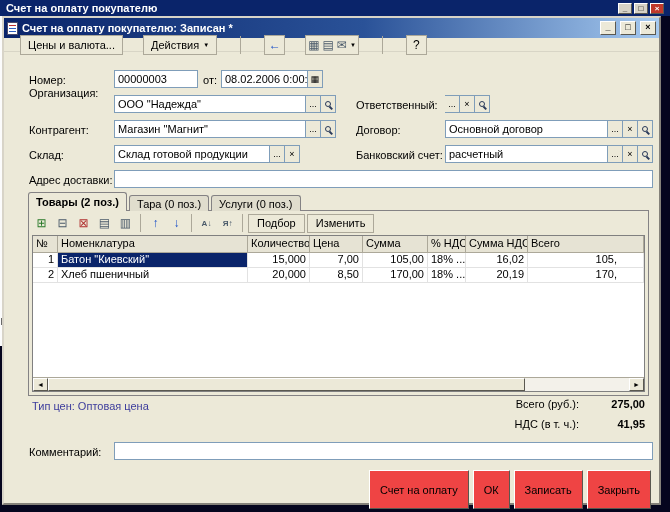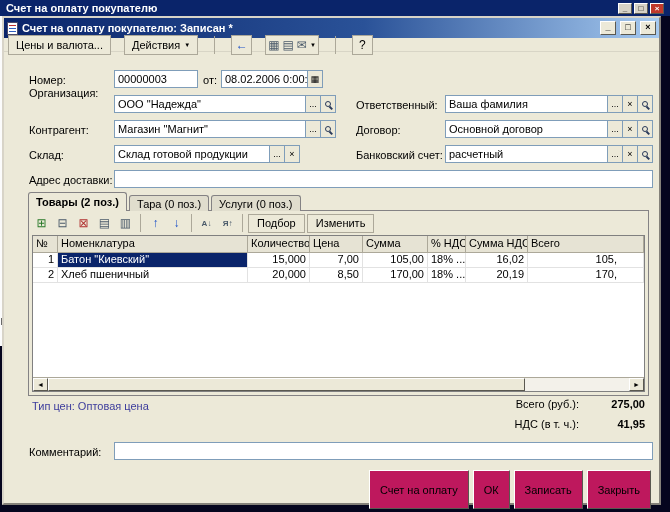--- a/index.html
+++ b/index.html
@@ -54,21 +54,21 @@
   }
   .title-text { flex:1; white-space:nowrap; overflow:hidden; font-size:11px; }
   .win-btn {
     width:16px; height:14px; background:#ece9d8; border:1px solid;
     border-color:#fff #5a5850 #5a5850 #fff; color:#000; flex:none;
     font-size:9px; line-height:11px; text-align:center; font-weight:bold;
   }
   
   .toolbar {
     position:absolute; top:20px; left:0; right:0; height:14px;
-    display:flex; align-items:center; padding:0 4px; gap:13px;
+    display:flex; align-items:center; padding:0 16px; gap:20px;
     border-bottom:1px solid #d8d5c6;
   }
   button { font-family:"Liberation Sans",sans-serif; font-size:11px; cursor:default; }
   .tbtn {
     height:20px; padding:0 7px; background:#ece9d8;
     border:1px solid #aca899; display:flex; align-items:center; gap:4px;
   }
   .caret { font-size:6px; line-height:6px; }
   .sep { width:1px; height:18px; background:#aca899; margin:0 3px; flex:none; }
   .icon-btn {
@@ -149,21 +149,21 @@
   .sthumb { width:78%; height:13px; background:#ece9d8; border:1px solid; border-color:#fff #5a5850 #5a5850 #fff; }
   .strack { flex:1; }
   
   .pricetype { position:absolute; left:28px; top:382px; color:#3c3c9c; }
   .totals { position:absolute; right:14px; top:380px; width:260px; text-align:right; }
   .totals .row { height:20px; }
   .tlabel { margin-right:6px; }
   .tval { display:inline-block; width:60px; font-weight:bold; text-align:right; }
   .btnrow { position:absolute; right:8px; top:452px; display:flex; gap:4px; }
   .pbtn {
-    height:39px; padding:17px 10px; background:#be185d; border:1px solid;
+    height:39px; padding:17px 10px; background:#ef4444; border:1px solid;
     border-color:#fff #5a5850 #5a5850 #fff; display:flex; align-items:center; gap:4px;
   }
 </style>
 </head>
 <body>
 
 <div class="bg-titlebar">
   <span>Счет на оплату покупателю</span>
   <span class="bg-btns">
     <span class="bg-btn">_</span>
@@ -222,21 +222,20 @@
     <div class="finput">ООО "Надежда"</div>
     <button class="fbtn">
         <span>...</span>
       </button>
     <button class="fbtn">
         <span class="mag"></span>
       </button>
   </div>
   <span class="flabel" style="left:352px;top:80px">Ответственный:</span>
   <div class="fgroup" style="left:441px;top:77px;right:6px">
-    <div class="finput">Ваша фамилия</div>
     <button class="fbtn">
         <span>...</span>
       </button>
     <button class="fbtn">
         <span>×</span>
       </button>
     <button class="fbtn">
         <span class="mag"></span>
       </button>
   </div>

